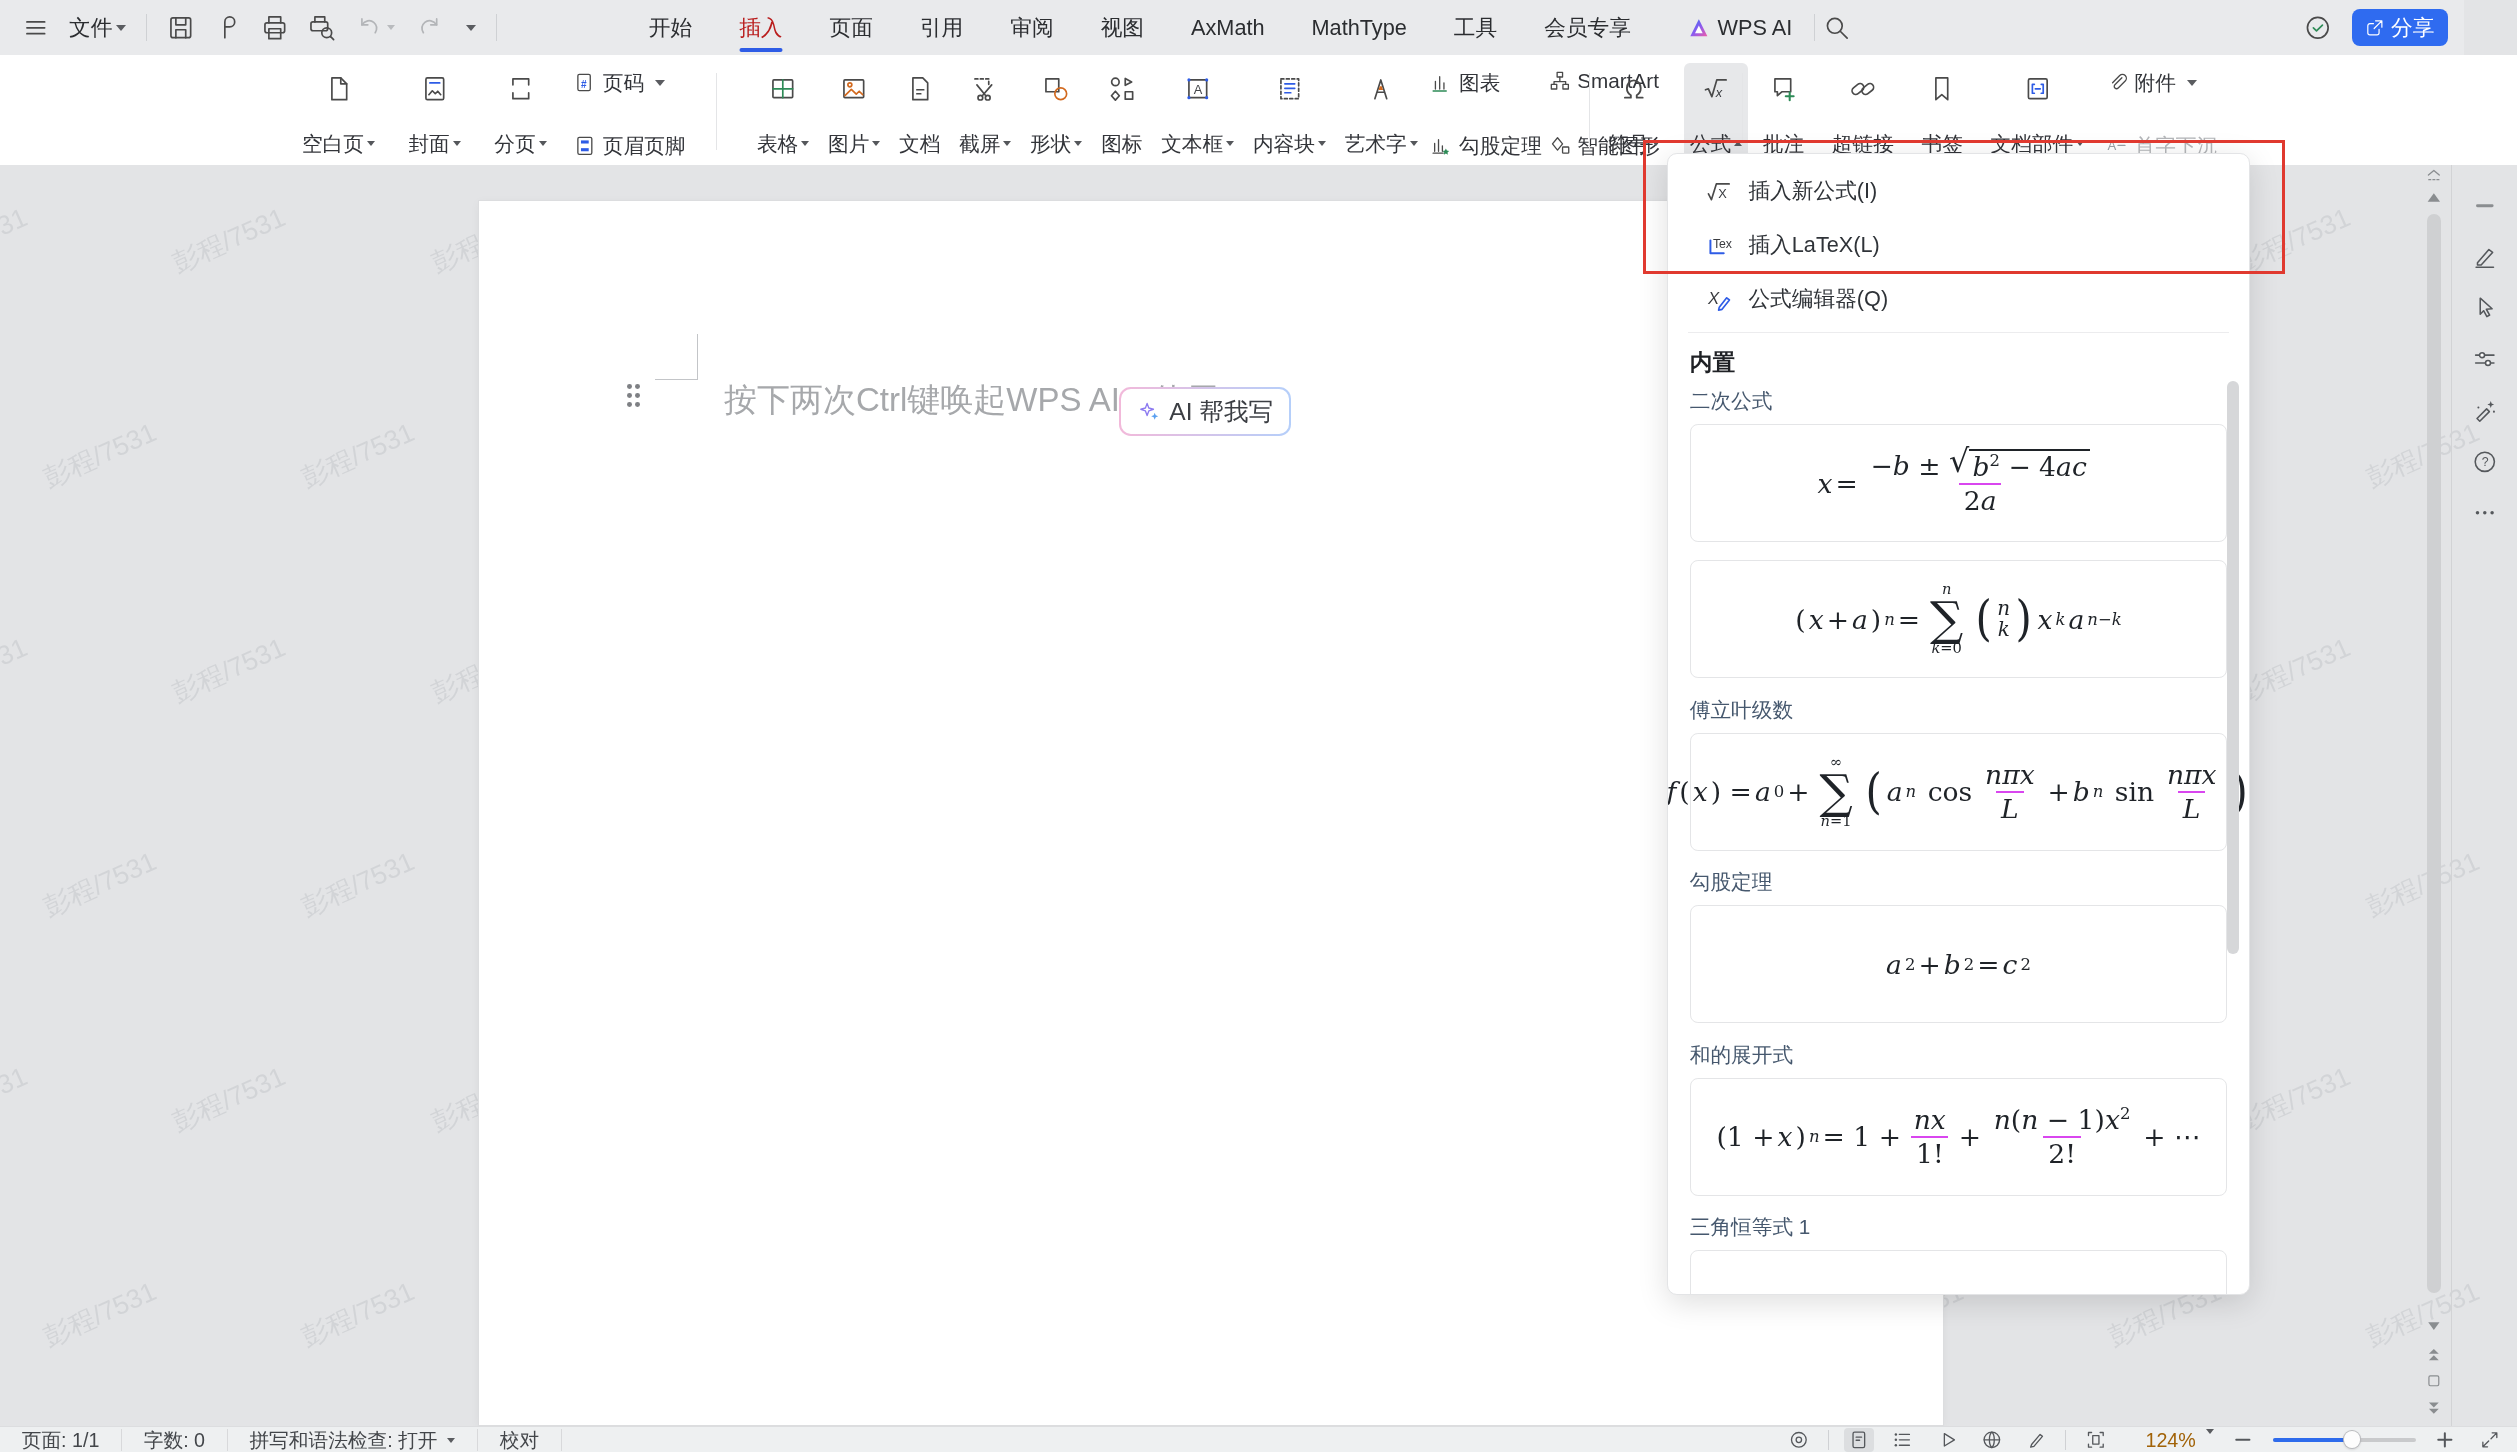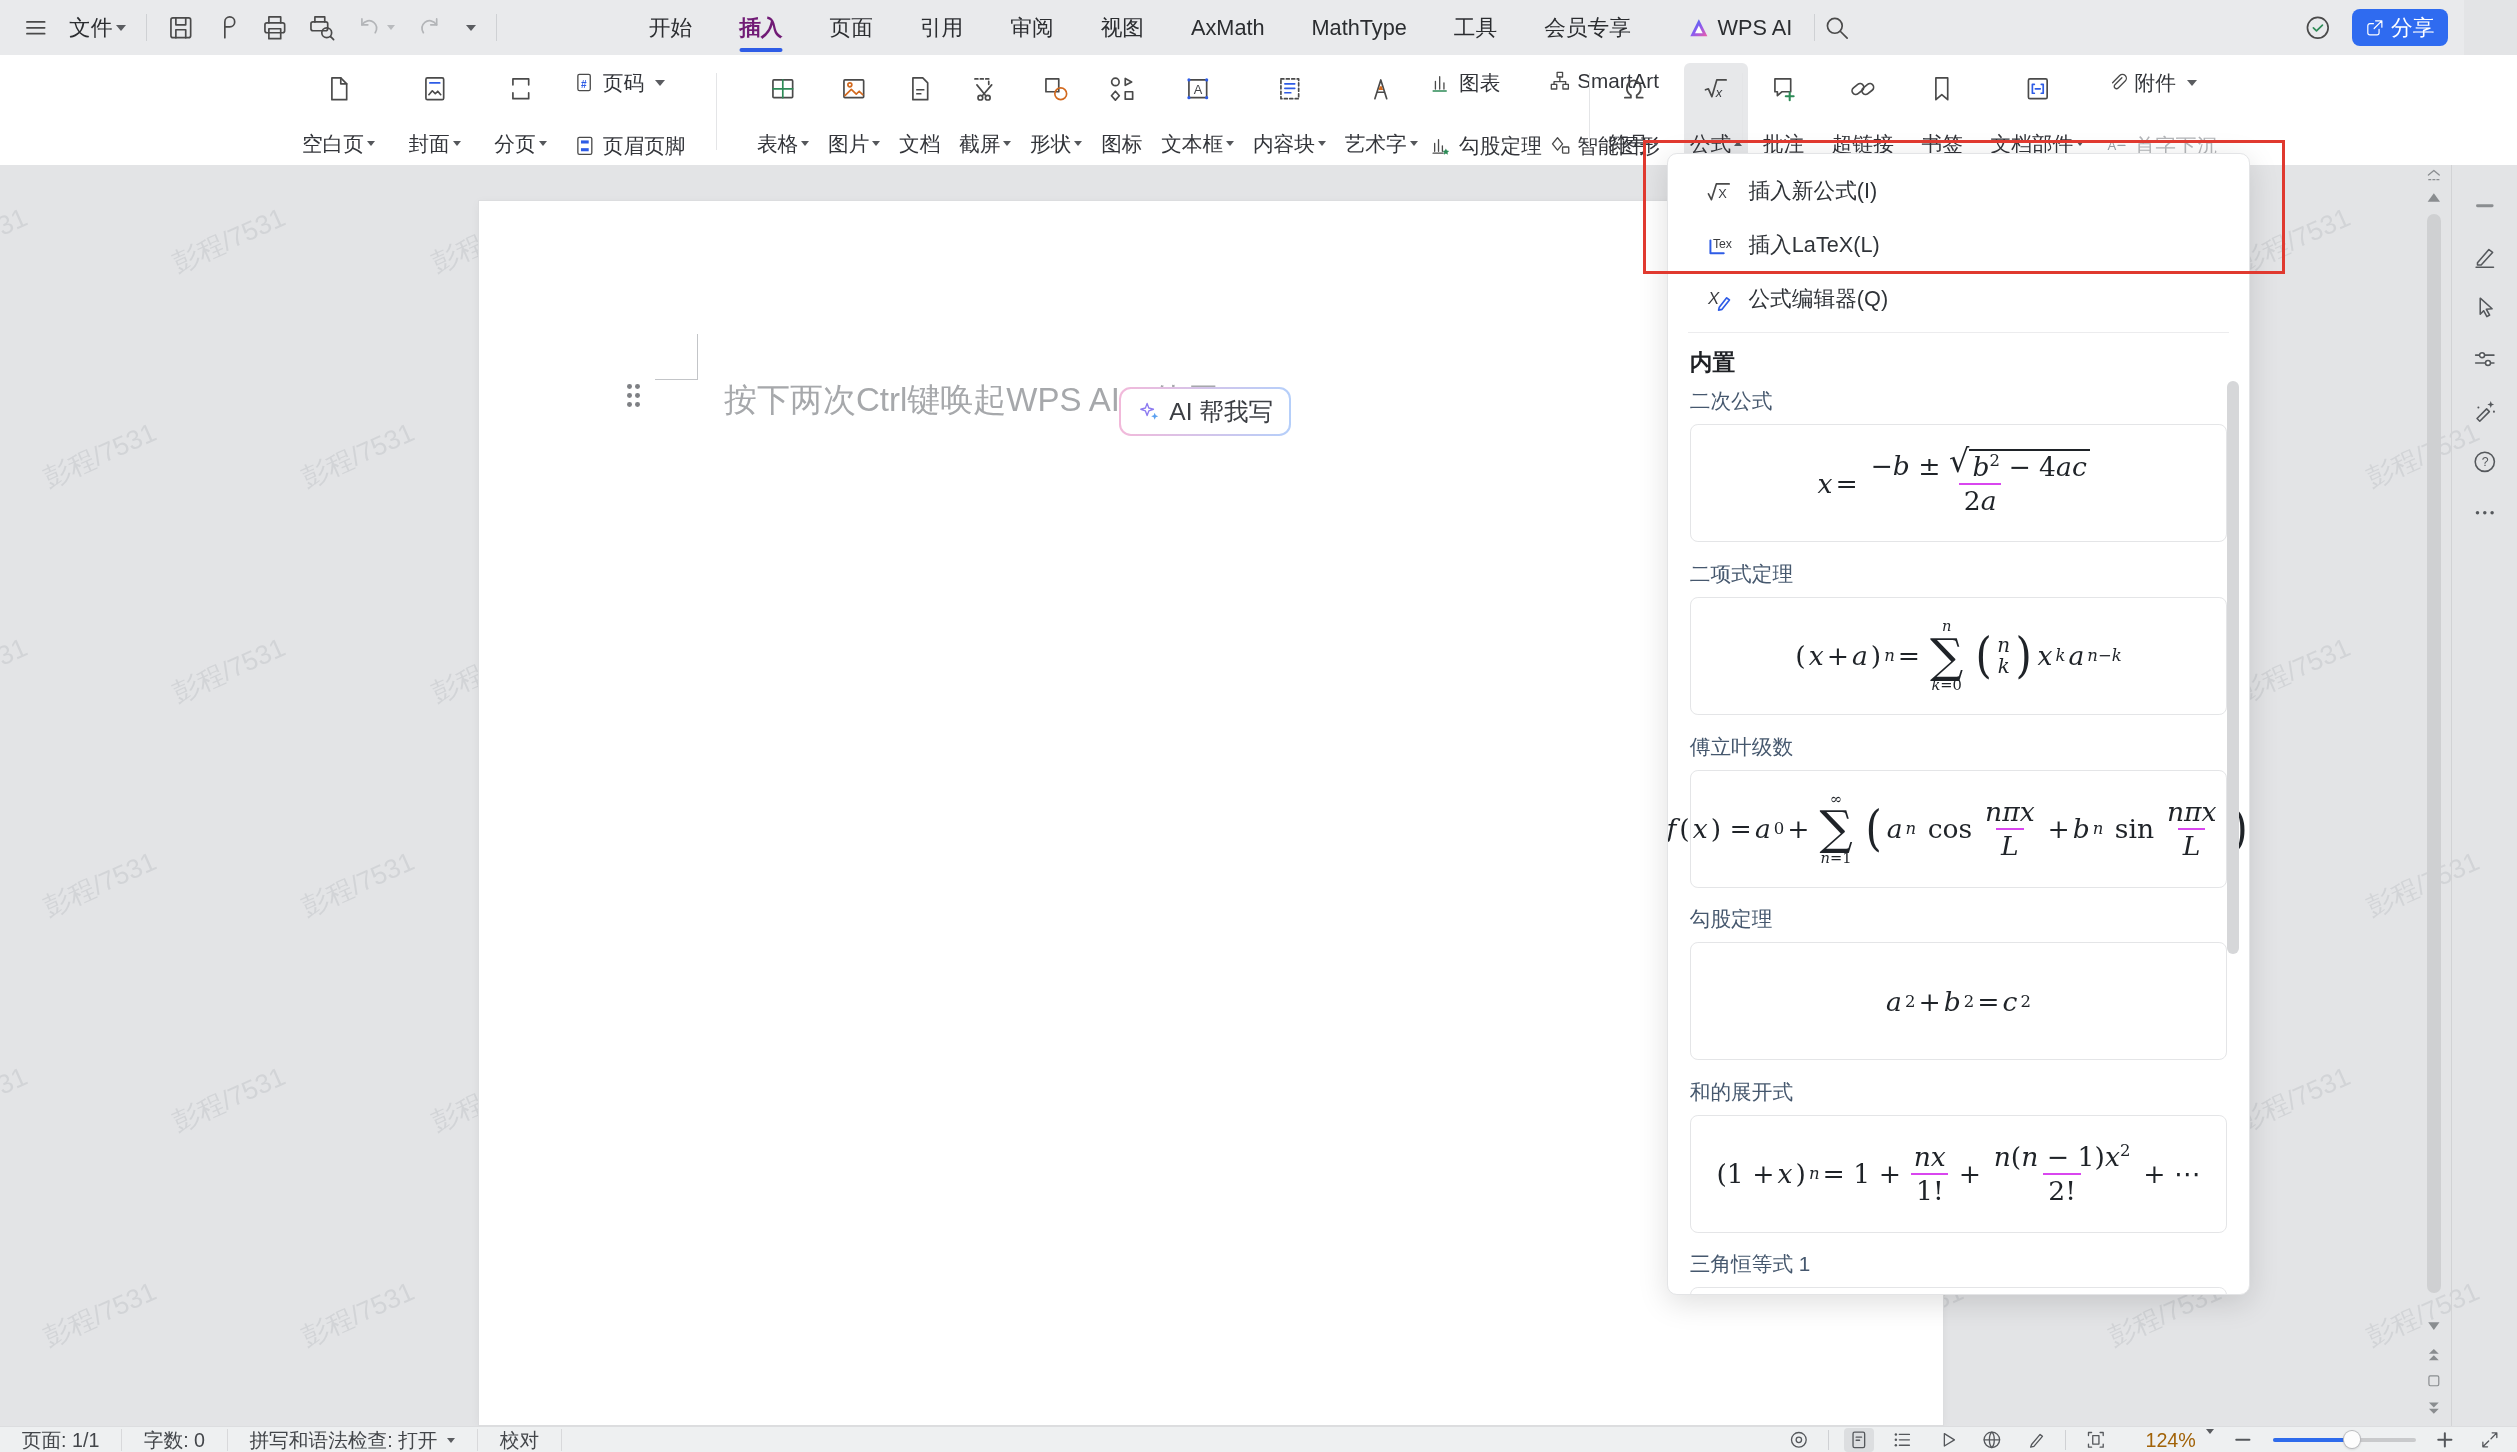--- a/index.html
+++ b/index.html
@@ -12,21 +12,21 @@
   .gray svg{stroke:#b3b5b8}
   
   #titlebar{position:absolute;left:0;top:0;width:2464px;height:55px;background:#e9eaec;display:flex;align-items:center;font-size:21.7px;color:#2b2d30;text-align:right;}
   .tb-left{display:flex;align-items:center;gap:19.7px;padding-left:21.7px;}
   .vdiv{width:1px;height:27.6px;background:#cfd1d4;}
   .chv{width:0;height:0;border-left:5.9px solid transparent;border-right:5.9px solid transparent;border-top:6.9px solid #5a5c60;margin-left:3.9px;}
   .chv.sm{border-left-width:4.9px;border-right-width:4.9px;border-top-width:5.9px}
   .chv.gray{border-top-color:#b9bbbe}
   #tabs{display:flex;align-items:center;gap:43px;margin-left:150px;white-space:nowrap;}
   .tab{position:relative;cursor:default;padding:5.9px 2px;color:#2b2d30;}
-  .tab.active{color:#701a75;font-weight:bold;}
+  .tab.active{color:#b91c1c;font-weight:normal;}
   .tab.active::after{content:"";position:absolute;left:50%;transform:translateX(-50%);bottom:-3.9px;width:43px;height:3.9px;border-radius:2px;background:#2e5ce6;}
   #wpsai{display:flex;align-items:center;gap:7.9px;margin-left:55px;}
   .tb-right{margin-left:auto;display:flex;align-items:center;gap:19.7px;padding-right:15.8px;}
   #share-btn{display:flex;align-items:center;gap:5.9px;background:#2f6bf0;color:#fff;border-radius:7.9px;height:37px;padding:0 13.8px;font-size:21.7px;}
   #share-btn svg{width:19.7px;height:19.7px}
   
   #ribbon{position:absolute;left:0;top:55px;width:2518px;height:110px;background:#ffffff;border-bottom:1px solid #e2e3e5;}
   .rgroup{position:absolute;top:7.9px;height:99px;display:flex;align-items:flex-start;}
   .rdiv{position:absolute;top:17.7px;width:1px;height:77px;background:#e4e5e7;}
   .rbtn{display:flex;flex-direction:column;align-items:center;justify-content:space-between;height:91px;padding:3.9px 5.9px;border-radius:5.9px;}
@@ -658,21 +658,20 @@
             <div class="math"><i>x</i> = <span class="frac">
                 <span class="num">−<i>b</i> ± <span class="sqrt">
                     <span class="rad">√</span>
                     <span class="bar"><i>b</i><sup>2</sup> − 4<i>ac</i></span>
                   </span></span>
                 <span class="den">2<i>a</i></span>
               </span></div>
           </div>
         </div>
         <div class="fcard">
-          <div class="fname">二项式定理</div>
           <div class="fbox">
             <div class="math">(<i>x</i> + <i>a</i>)<sup><i>n</i></sup> = <span class="sum">
                 <span class="lim"><i>n</i></span>
                 <span class="sig">∑</span>
                 <span class="lim"><i>k</i>=0</span>
               </span><span class="bigp">(</span><span class="binom">
                 <span><i>n</i></span>
                 <span><i>k</i></span>
               </span><span class="bigp">)</span><i>x</i><sup><i>k</i></sup><i>a</i><sup><i>n</i>−<i>k</i></sup></div>
           </div>

